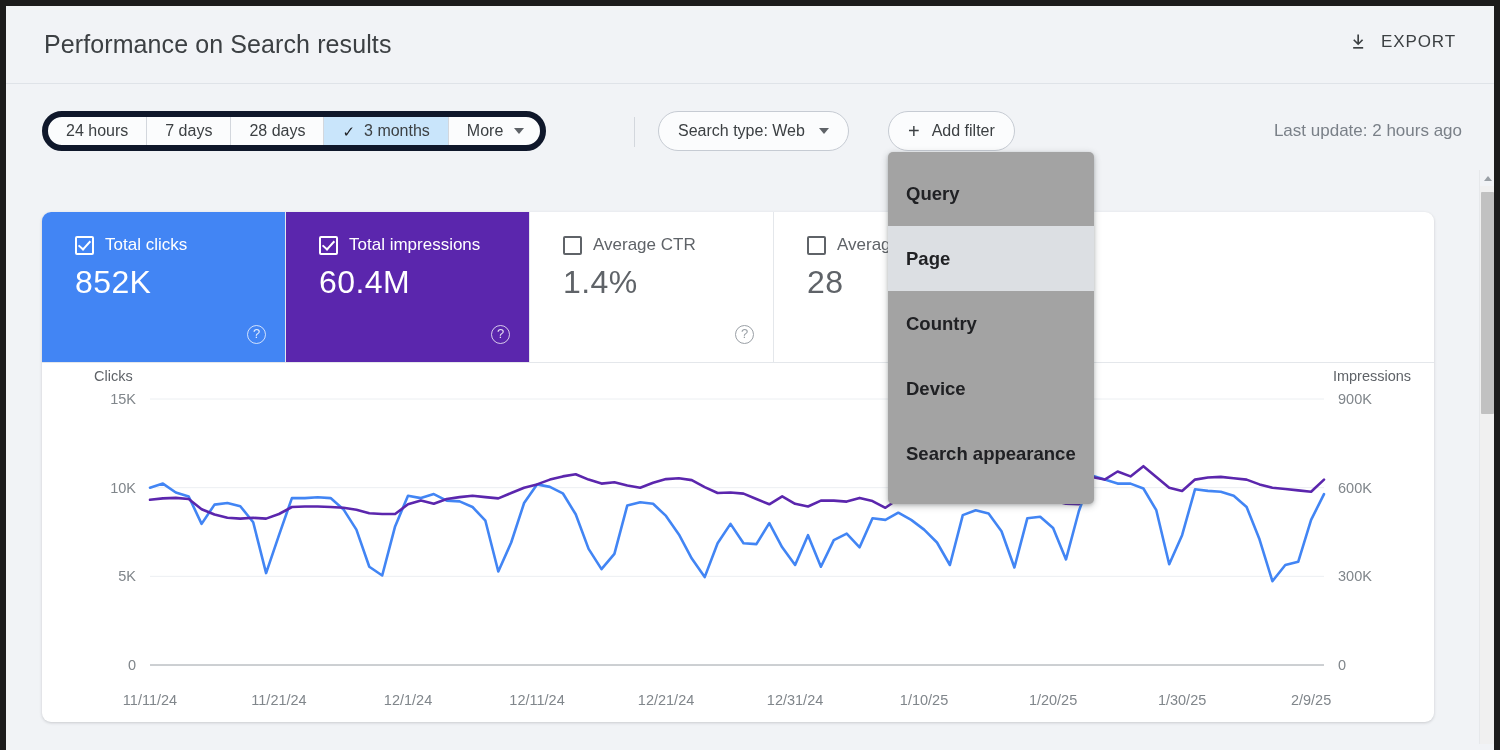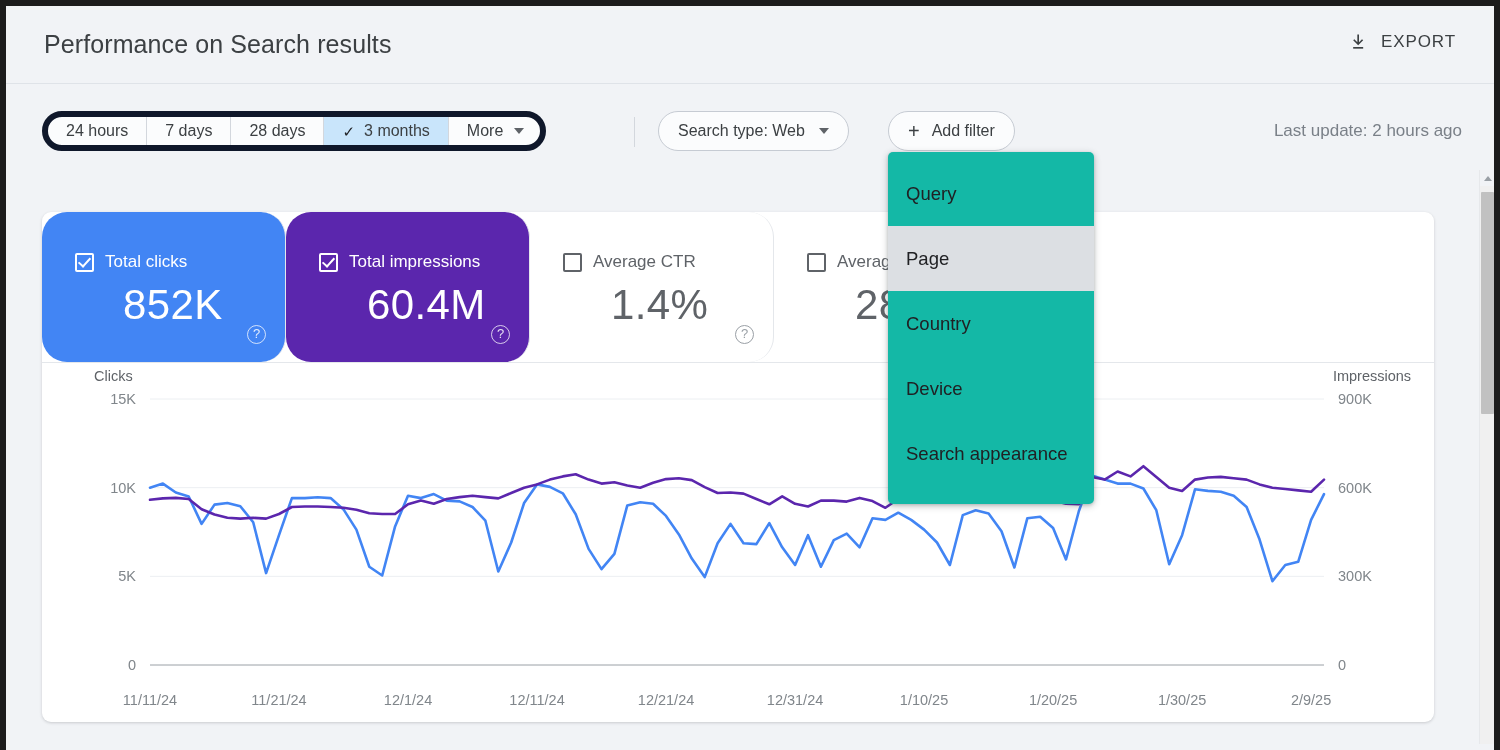--- a/index.html
+++ b/index.html
@@ -93,43 +93,42 @@
     width: 1392px; height: 510px;
     background: #ffffff;
     border-radius: 9px;
     box-shadow: 0 1px 3px rgba(60,64,67,.22);
     overflow: hidden;
   }
   #metrics-row { display: flex; height: 151px; border-bottom: 1px solid #e4e7eb; }
   .metric {
     position: relative;
     flex: 0 0 244px;
-    padding: 40px 0 0 33px;
+    padding: 23px 0 0 33px;
     border-right: 1px solid #e4e7eb;
-    border-radius: 25px;
   }
   .metric:last-child { border-right: none; }
   .metric .m-head { display: flex; align-items: center; gap: 11px; }
   .cbox {
     width: 19px; height: 19px;
     border: 2px solid #5f6368; border-radius: 2px;
     display:block; position: relative;
   }
   .metric.on .cbox { border-color: #ffffff; }
   .metric.on .cbox::after {
     content: "";
     position: absolute; left: 4px; top: 0px;
     width: 5px; height: 10px;
     border: solid #ffffff; border-width: 0 2px 2px 0;
     transform: rotate(42deg);
   }
   .metric .m-label { font-size: 17px; color: #5f6368; }
   .metric .m-value {
     margin-top: 9px;
-    font-size: 42px; color: #5f6368; font-weight: 400; letter-spacing: .4px; margin-left: 48px;
+    font-size: 32px; color: #5f6368; font-weight: 400; letter-spacing: .4px;
   }
   .metric.on .m-label, .metric.on .m-value { color: #ffffff; }
   .metric.clicks { background: #4285f4; }
   .metric.impressions { background: #5b26ad; }
   .qmark {
     position: absolute; right: 19px; bottom: 18px;
     width: 19px; height: 19px; border-radius: 50%;
     border: 1.5px solid #9aa0a6; color: #9aa0a6;
     font-size: 13px; line-height: 16px; text-align: center;
     cursor: pointer;
@@ -140,25 +139,26 @@
   #chart-area { position: relative; height: 359px; }
   #chart-svg { position: absolute; left: 0; top: 0; }
   .axis-title { font-size: 14.5px; fill: #5f6368; }
   .tick-label { font-size: 14.5px; fill: #80868b; }
   .x-tick { font-size: 14.5px; fill: #80868b; }
 
   
   #filter-menu {
     position: absolute; left: 882px; top: 146px;
     width: 206px; height: 352px;
-    background: #14b8a6;
+    background: #a3a3a3;
     border-radius: 5px;
     box-shadow: 0 2px 7px rgba(60,64,67,.32), 0 1px 3px rgba(60,64,67,.18);
     padding: 9px 0;
     z-index: 40;
+    font-weight: bold;
   }
   #filter-menu .mi {
     height: 65px; display: flex; align-items: center;
     padding-left: 18px;
     font-size: 18.5px; color: #202124;
     cursor: pointer;
   }
   #filter-menu .mi.hover { background: #dcdfe3; }
 
   

